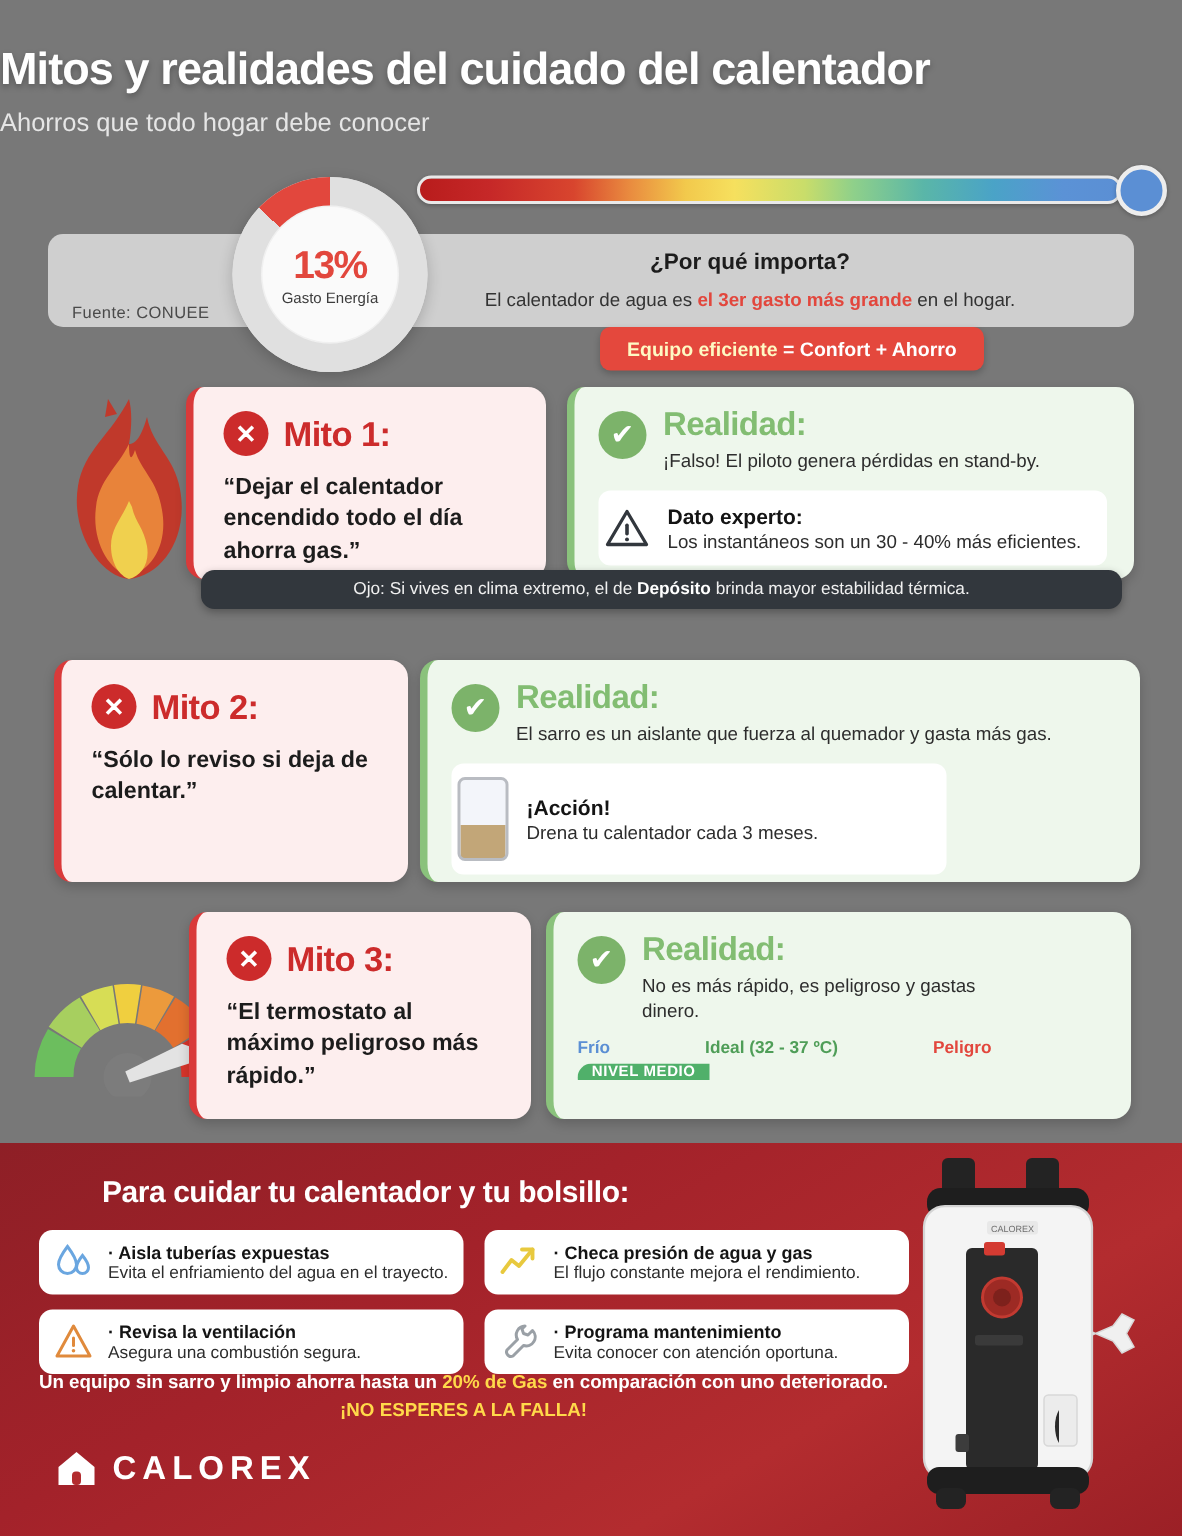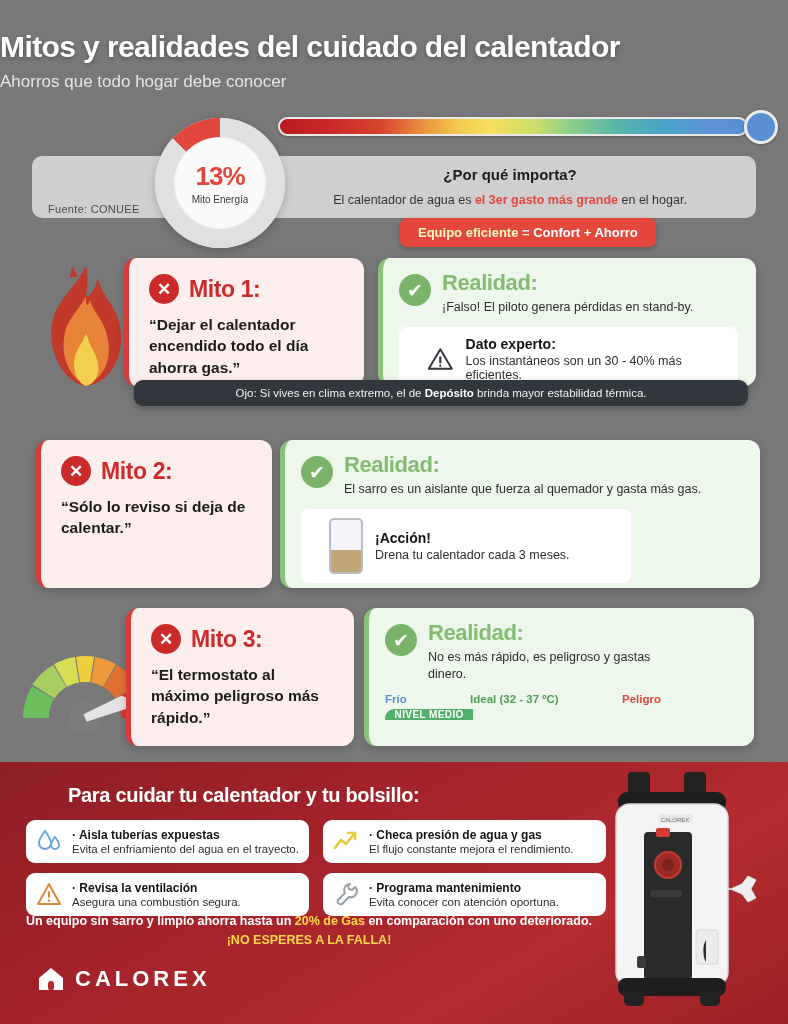--- a/index.html
+++ b/index.html
@@ -61,21 +61,21 @@
   }
   .donut-hole {
     position: absolute; left: 19px; top: 19px; width: 92px; height: 92px;
     border-radius: 50%; background: #fafafa;
     display: flex; flex-direction: column; align-items: center; justify-content: center;
     box-shadow: inset 0 0 0 1px rgba(0,0,0,.04);
   }
   .donut-pct { font-size: 26px; font-weight: 800; color: #e2473d; letter-spacing: -1px; }
   .donut-lbl { font-size: 10px; color: #3c3c3c; margin-top: 2px; font-weight: 500; }
 
-  .why-block { position: absolute; left: 300px; top: 166px; width: 420px; text-align: center; }
+  .why-block { position: absolute; left: 290px; top: 166px; width: 420px; text-align: center; }
   .why-title { font-size: 15px; font-weight: 800; color: #1c1c1c; }
   .why-sub { font-size: 12.5px; color: #333; margin-top: 10px; }
   .why-sub b { color: #e2473d; font-weight: 800; }
   .pill-eq {
     position: absolute; left: 400px; top: 218px;
     background: #e4483d; color:#fff; border-radius: 7px;
     padding: 7px 18px; font-size: 13px; font-weight: 800;
     box-shadow: 0 2px 5px rgba(0,0,0,.22);
   }
   .pill-eq .yel { color: #fef9c3; }
@@ -108,21 +108,21 @@
   .chk-badge {
     width: 32px; height: 32px; border-radius: 50%; background: #7cb36a;
     display: flex; align-items: center; justify-content: center;
     color: #fff; font-size: 19px; line-height: 1; flex: 0 0 auto; margin-top: 2px;
   }
   .real-title { font-size: 22px; font-weight: 800; color: #82bd72; letter-spacing: -.4px; line-height: 1; }
   .real-sub { font-size: 12.5px; color: #2d2d2d; margin-top: 5px; line-height: 1.35; }
 
   .white-box {
     background: #ffffff; border-radius: 8px; margin-top: 11px;
-    padding: 9px 28px; display: flex; align-items: center; gap: 12px;
+    padding: 9px 4px; display: flex; align-items: center; gap: 12px;
   }
   .wb-title { font-size: 14px; font-weight: 800; color: #141414; }
   .wb-text { font-size: 12.5px; color: #2d2d2d; margin-top: 2px; }
 
   .dark-note {
     position: absolute; background: #32373d; color: #f0f0f0;
     border-radius: 9px; font-size: 11.5px; text-align: center;
     padding: 7px 14px; z-index: 5;
     box-shadow: 0 2px 6px rgba(0,0,0,.3);
   }
@@ -188,21 +188,21 @@
     <div class="thermo-bulb"></div>
   </div>
 
   <div class="stats-band"></div>
   <div class="fuente">Fuente: CONUEE</div>
 
   <div class="donut">
     <div class="donut-ring" id="donut-ring" style="background: conic-gradient(rgb(224, 224, 224) 0deg, rgb(224, 224, 224) 313.2deg, rgb(226, 71, 61) 313.2deg, rgb(226, 71, 61) 360deg); border-radius: 50%;"></div>
     <div class="donut-hole">
       <div class="donut-pct">13%</div>
-      <div class="donut-lbl">Mito Energía</div>
+      <div class="donut-lbl">Gasto Energía</div>
     </div>
   </div>
 
   <div class="why-block">
     <div class="why-title">¿Por qué importa?</div>
     <div class="why-sub">
       <span>El calentador de agua es </span><b>el 3er gasto más grande</b><span> en el hogar.</span>
     </div>
   </div>
   <div class="pill-eq">

